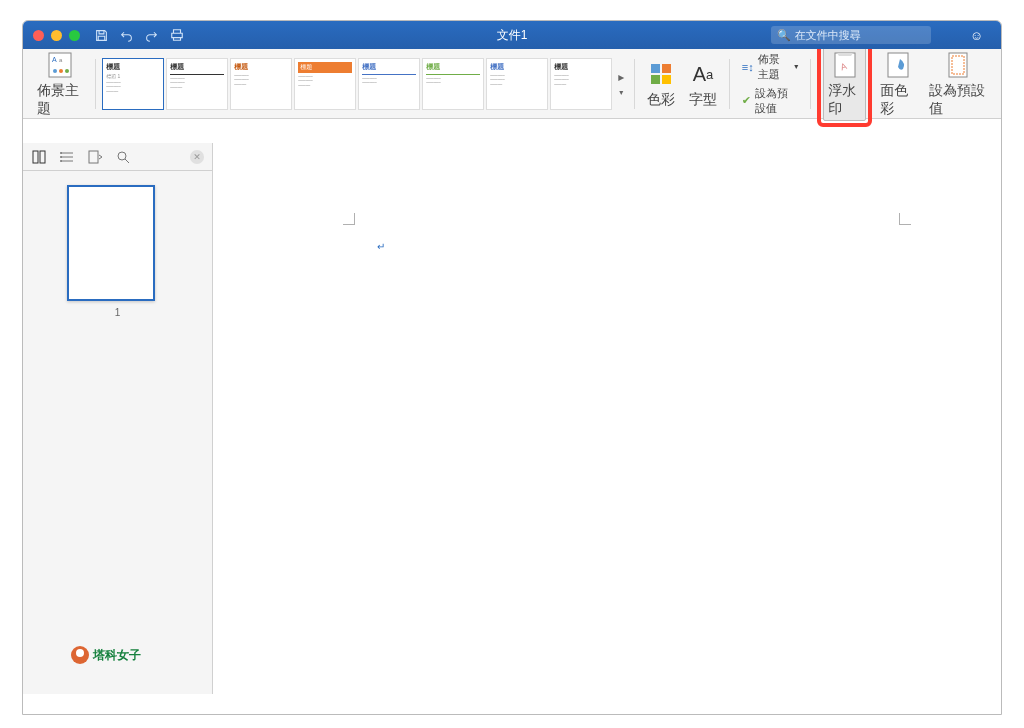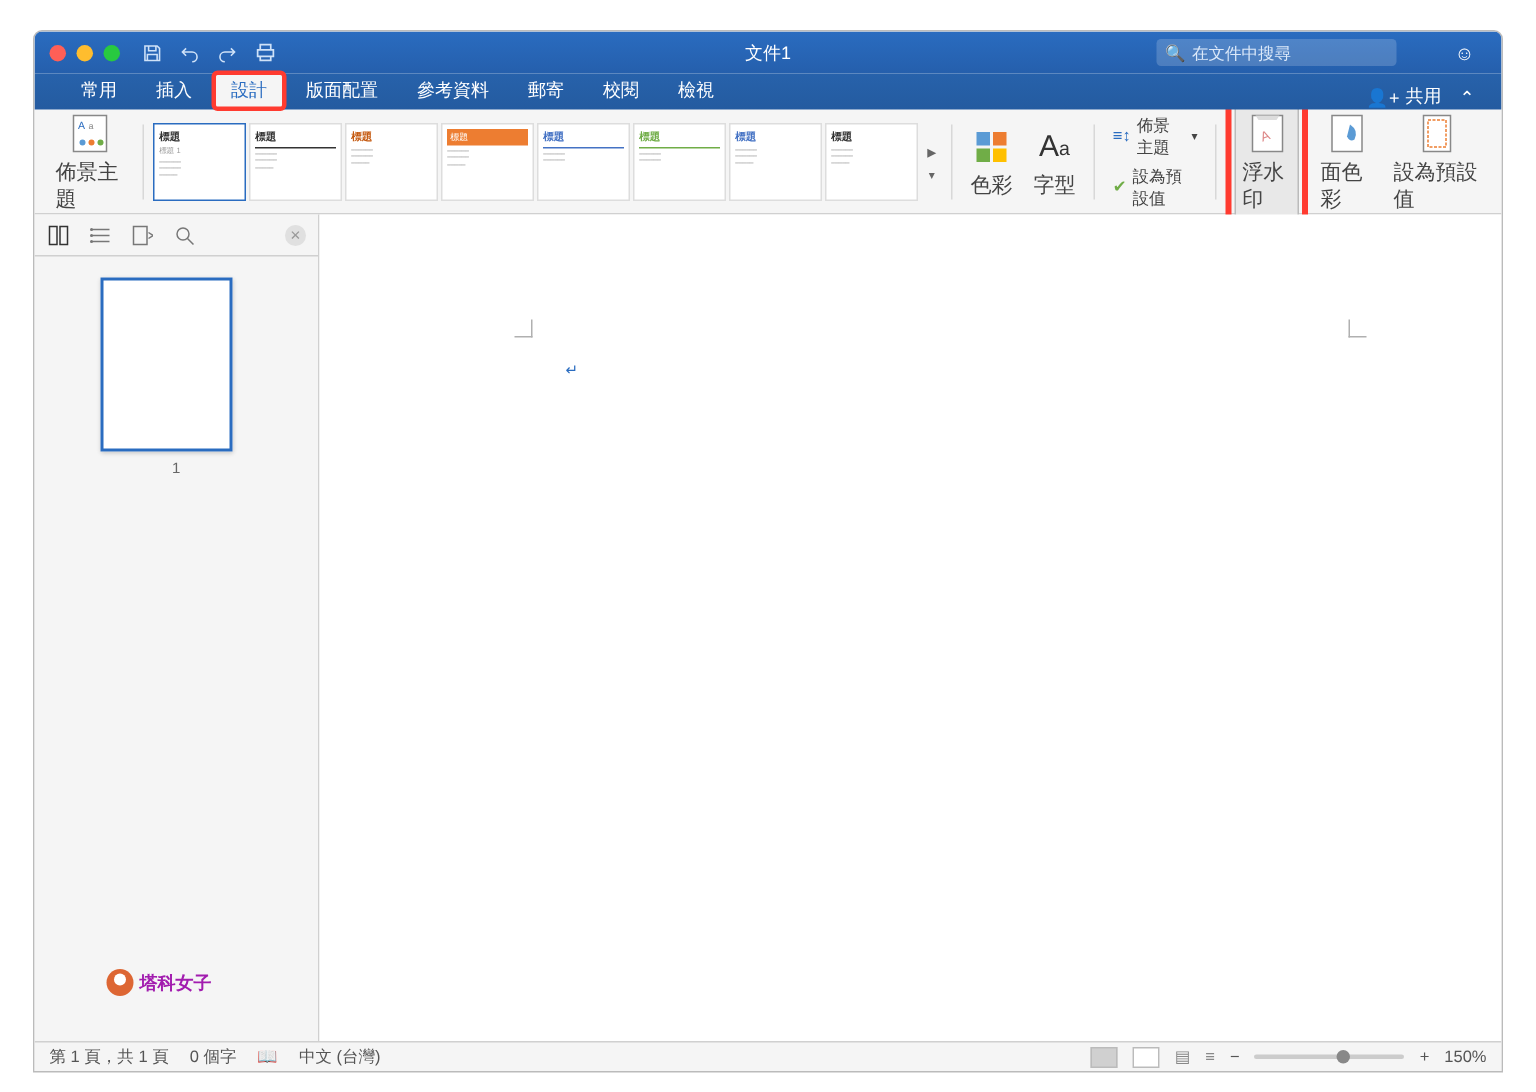--- a/index.html
+++ b/index.html
@@ -56,21 +56,21 @@
 .corner.tr2 { top: 60px; right: 80px; border-left: none; border-bottom: none; transform: rotate(180deg); }
 .cursor { position: absolute; top: 88px; left: 134px; color: #2a6cc0; font-size: 10px; }
 
 .statusbar { position: absolute; bottom: 0; left: 0; right: 0; height: 20px; background: #f5f5f5; border-top: 1px solid #d0d0d0; display: flex; align-items: center; font-size: 11px; color: #555; padding: 0 10px; gap: 14px; }
 .status-right { margin-left: auto; display: flex; align-items: center; gap: 10px; }
 .zoom-slider { width: 100px; height: 3px; background: #ccc; position: relative; border-radius: 2px; }
 .zoom-thumb { position: absolute; width: 9px; height: 9px; background: #888; border-radius: 50%; top: -3px; left: 55px; }
 .view-btn { width: 18px; height: 14px; border: 1px solid #bbb; background: #fff; }
 .view-btn.active { background: #d0d0d0; }
 
-.watermark-logo { position: absolute; left: 48px; bottom: 30px; display: flex; align-items: center; gap: 4px; font-size: 12px; color: #a21caf; font-weight: bold; }
+.watermark-logo { position: absolute; left: 48px; bottom: 30px; display: flex; align-items: center; gap: 4px; font-size: 12px; color: #15803d; font-weight: bold; }
 .watermark-logo .av { width: 18px; height: 18px; background: #d63; border-radius: 50%; position: relative; }
 .watermark-logo .av::before { content:''; position:absolute; width:8px; height:8px; background:#fff; border-radius:50%; top:3px; left:5px; }
 
 svg { display: block; }
 </style>
 </head>
 <body>
 
 <div class="window">
   <div class="titlebar">
@@ -102,35 +102,20 @@
         </div>
     </div>
     <div class="doc-title">文件1</div>
     <div class="search">
       <span style="margin-right:4px">🔍</span>
       <span>在文件中搜尋</span>
     </div>
     <div class="smile">☺</div>
   </div>
 
-  <div class="tabbar">
-    <div class="tab">常用</div>
-    <div class="tab">插入</div>
-    <div class="tab active highlight">設計</div>
-    <div class="tab">版面配置</div>
-    <div class="tab">參考資料</div>
-    <div class="tab">郵寄</div>
-    <div class="tab">校閱</div>
-    <div class="tab">檢視</div>
-    <div class="share">
-      <span>👤+</span>
-      <span>共用</span>
-      <span style="margin-left:8px">⌃</span>
-    </div>
-  </div>
 
   <div class="ribbon">
     <div class="rgroup">
       <div class="ricon">
           <svg width="26" height="28" viewBox="0 0 26 28">
             <rect x="2" y="2" width="22" height="24" fill="#fff" stroke="#888"></rect>
             <text x="5" y="11" font-size="7" fill="#2a6cc0">A</text>
             <text x="12" y="11" font-size="6" fill="#888">a</text>
             <circle cx="8" cy="20" r="2" fill="#5b9bd5"></circle>
             <circle cx="14" cy="20" r="2" fill="#ed7d31"></circle>
@@ -288,31 +273,13 @@
   </div>
 
   <div class="canvas">
     <div class="page">
       <div class="corner tl2"></div>
       <div class="corner tr2"></div>
       <div class="cursor">↵</div>
     </div>
   </div>
 
-  <div class="statusbar">
-    <span>第 1 頁，共 1 頁</span>
-    <span>0 個字</span>
-    <span style="color:#777">📖</span>
-    <span>中文 (台灣)</span>
-    <div class="status-right">
-      <div class="view-btn active"></div>
-      <div class="view-btn"></div>
-      <span style="color:#888">▤</span>
-      <span style="color:#888">≡</span>
-      <span>−</span>
-      <div class="zoom-slider">
-          <div class="zoom-thumb"></div>
-        </div>
-      <span>+</span>
-      <span>150%</span>
-    </div>
-  </div>
 </div>
 
 </body></html>

